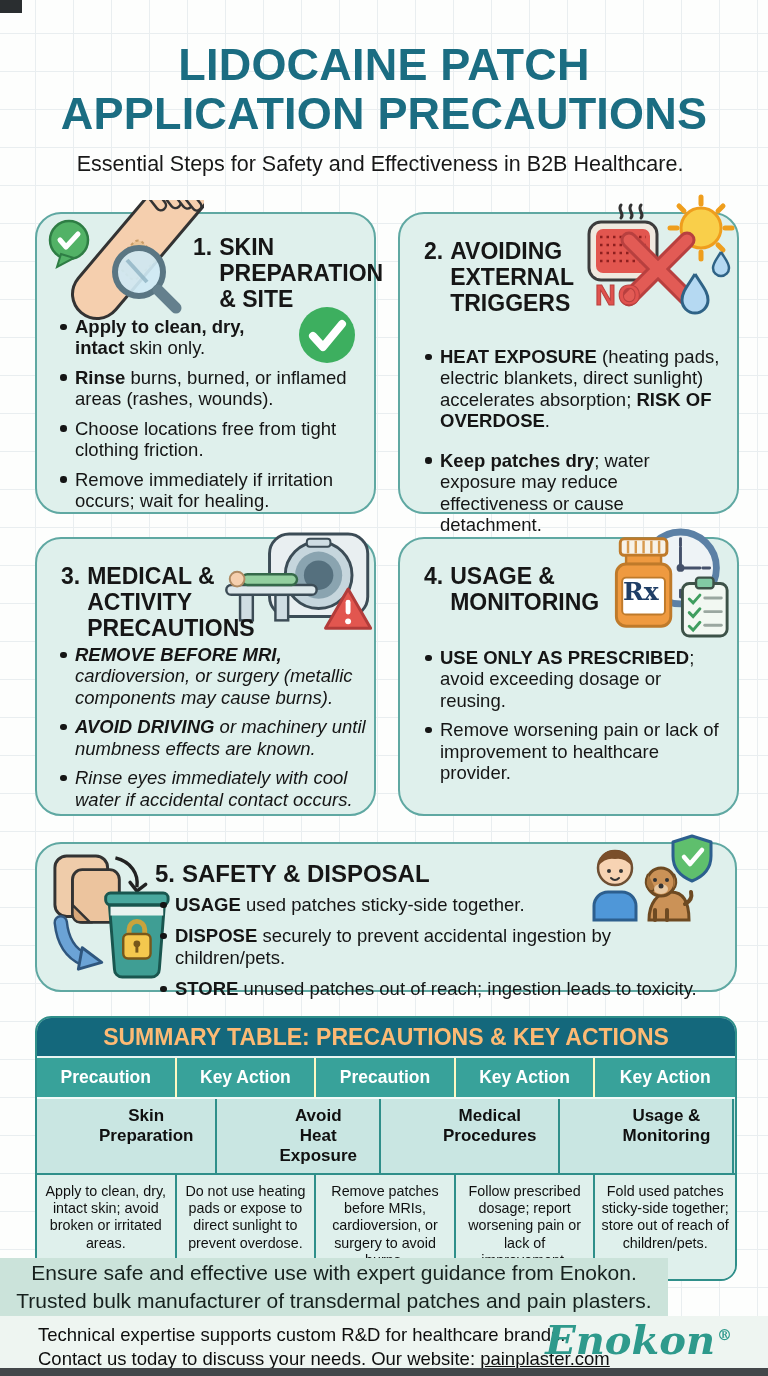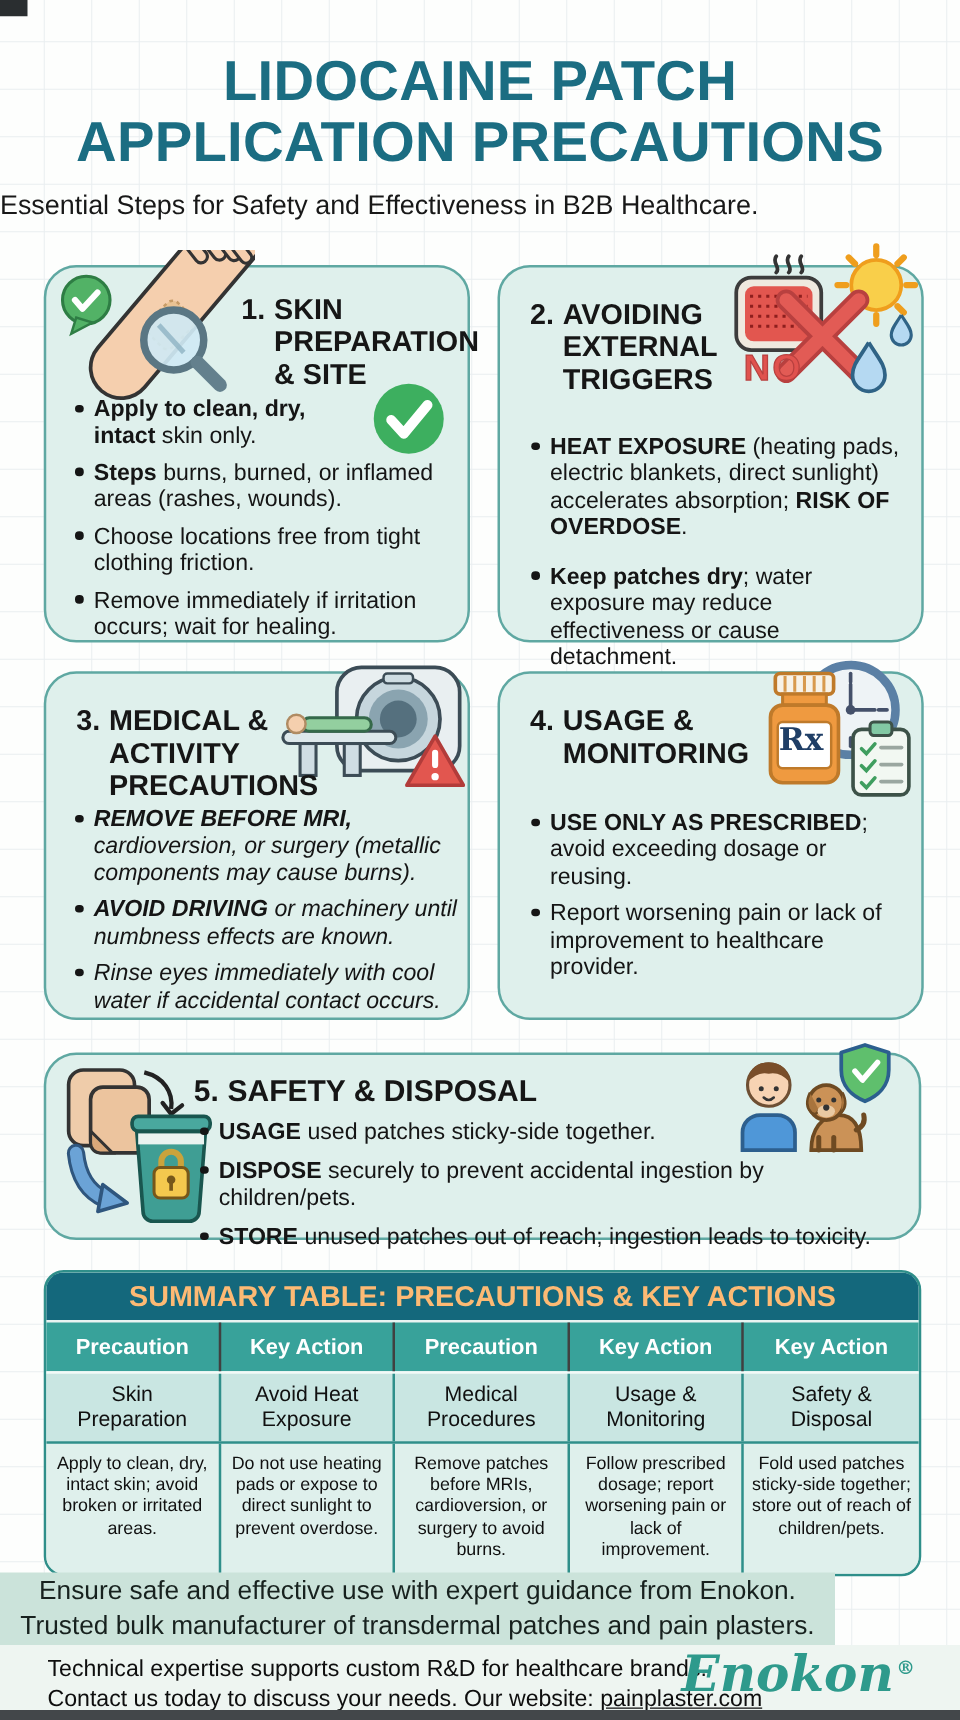--- a/index.html
+++ b/index.html
@@ -9,21 +9,21 @@
     background-color:#fdfefd;
     background-image:linear-gradient(#e9eef0 1px, transparent 1px),
                      linear-gradient(90deg,#e9eef0 1px, transparent 1px);
     background-size:38px 38px;background-position:-3px -5px;
   }
   .corner-mark{position:absolute;left:0;top:0;width:22px;height:13px;background:#2a2e30;}
   .bottom-strip{position:absolute;left:0;bottom:0;width:768px;height:8px;background:#43474a;}
 
   .title{position:absolute;top:40px;left:0;width:768px;text-align:center;
     color:#1b6d82;font-size:45px;font-weight:800;line-height:1.09;letter-spacing:0.2px;}
-  .subtitle{position:absolute;top:152px;left:0;width:760px;
+  .subtitle{position:absolute;top:152px;left:0;width:760px;text-align:center;
     font-size:21.5px;font-weight:500;color:#181818;}
 
   .card{position:absolute;background:#dff0ec;border:2.5px solid #5fa8a2;border-radius:26px;}
   #card1{left:35px;top:212px;width:337px;height:298px;}
   #card2{left:398px;top:212px;width:337px;height:298px;}
   #card3{left:35px;top:537px;width:337px;height:275px;}
   #card4{left:398px;top:537px;width:337px;height:275px;}
   #card5{left:35px;top:842px;width:698px;height:146px;}
 
   .card-heading{position:absolute;display:flex;font-weight:bold;font-size:23px;
@@ -64,24 +64,24 @@
   #card5 .icon-right{right:20px;top:-10px;width:130px;height:100px;}
 
   .summary{position:absolute;left:35px;top:1016px;width:698px;border-radius:16px;
     overflow:hidden;border:2px solid #2f8f8a;background:#dff0ec;}
   .tbl-title{height:38px;background:#14687c;color:#fdba74;font-weight:bold;font-size:23px;
     display:flex;align-items:center;justify-content:center;}
   .tbl-row{display:grid;grid-template-columns:repeat(5,1fr);}
   .tbl-row .cell:last-child{border-right:none;}
   .tbl-head{background:#38a29a;border-top:2px solid #e8f4f2;}
   .tbl-head .cell{color:#fff;font-weight:bold;font-size:17.5px;text-align:center;
-    padding:9px 4px;border-right:2px solid #404040;}
+    padding:9px 4px;border-right:2px solid #fef9c3;}
   .tbl-sub{background:#c9e6e2;border-top:2px solid #f2faf8;}
-  .tbl-sub .cell{font-weight:normal;font-size:17px;line-height:1.18;text-align:center;
-    padding:7px 22px;border-right:2px solid #2f8f8a;color:#101010;}
+  .tbl-sub .cell{font-weight:bold;font-size:17px;line-height:1.18;text-align:center;
+    padding:7px 22px;border-right:2px solid #2f8f8a;color:#101010;margin-left:40px;}
   .tbl-detail{background:#dff0ec;border-top:2px solid #2f8f8a;}
   .tbl-detail .cell{font-size:14.3px;line-height:1.2;text-align:center;
     padding:8px 5px 10px;border-right:2px solid #2f8f8a;color:#101010;}
 
   .banner{position:absolute;left:0;top:1258px;width:668px;height:58px;background:#cbe3da;
     display:flex;flex-direction:column;justify-content:center;text-align:center;
     font-size:21px;line-height:1.32;color:#17211e;}
   .footer{position:absolute;left:0;top:1316px;width:768px;height:60px;background:#eef5f1;}
   .contact{position:absolute;left:38px;top:7px;font-size:18.5px;line-height:1.3;color:#0e0e0e;}
   .site{text-decoration:underline;color:#0e0e0e;cursor:pointer;}
@@ -127,21 +127,21 @@
     <span class="ct">SKIN PREPARATION &amp; SITE</span>
   </h2>
   <div class="check-badge">
     <svg viewBox="0 0 58 58" width="58" height="58">
       <circle cx="29" cy="29" r="28" fill="#3daf5f"></circle>
       <path d="M15,30 l10,11 l19,-23" fill="none" stroke="#fff" stroke-width="8" stroke-linecap="round" stroke-linejoin="round"></path>
     </svg>
   </div>
   <ul class="bullets">
     <li><span class="bb">Apply to clean, dry, intact</span><span> skin only.</span></li>
-    <li><span class="bb">Steps</span><span> burns, burned, or inflamed areas (rashes, wounds).</span></li>
+    <li><span class="bb">Rinse</span><span> burns, burned, or inflamed areas (rashes, wounds).</span></li>
     <li><span>Choose locations free from tight clothing friction.</span></li>
     <li><span>Remove immediately if irritation occurs; wait for healing.</span></li>
   </ul>
 </section>
 
 <section class="card" id="card2">
   <div class="icon icon-main">
     <svg viewBox="0 0 152 134" width="152" height="134">
       <g stroke="#333" stroke-width="3" fill="none" stroke-linecap="round">
         <path d="M38,24 c4,-4 -4,-8 0,-13"></path>
@@ -251,21 +251,21 @@
       </g>
     </svg>
     <span class="rx-label">Rx</span>
   </div>
   <h2 class="card-heading" style="margin:0;">
     <span class="num">4.</span>
     <span class="ct">USAGE &amp; MONITORING</span>
   </h2>
   <ul class="bullets">
     <li><span class="bb">USE ONLY AS PRESCRIBED</span><span>; avoid exceeding dosage or reusing.</span></li>
-    <li><span>Report worsening pain or lack of improvement to healthcare provider.</span></li>
+    <li><span>Remove worsening pain or lack of improvement to healthcare provider.</span></li>
   </ul>
 </section>
 
 <section class="card" id="card5">
   <div class="icon icon-left">
     <svg viewBox="0 0 125 135" width="122" height="132">
       <rect x="4" y="6" width="54" height="62" rx="12" fill="#efccaa" stroke="#333" stroke-width="3"></rect>
       <rect x="22" y="20" width="48" height="54" rx="10" fill="#ecc49e" stroke="#333" stroke-width="3"></rect>
       <path d="M22,56 L40,74 L30,74 a8,8 0 0 1 -8,-8 Z" fill="#d9a87a" stroke="#333" stroke-width="2.5"></path>
       <path d="M66,8 C82,12 90,24 88,38" fill="none" stroke="#222" stroke-width="3.5"></path>

